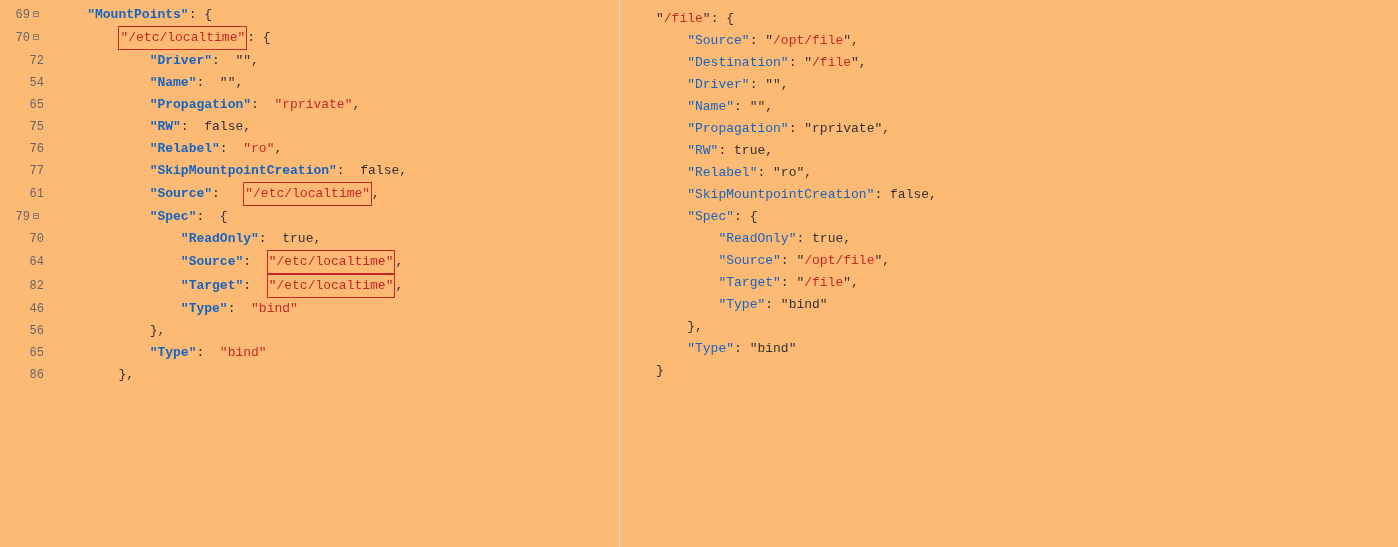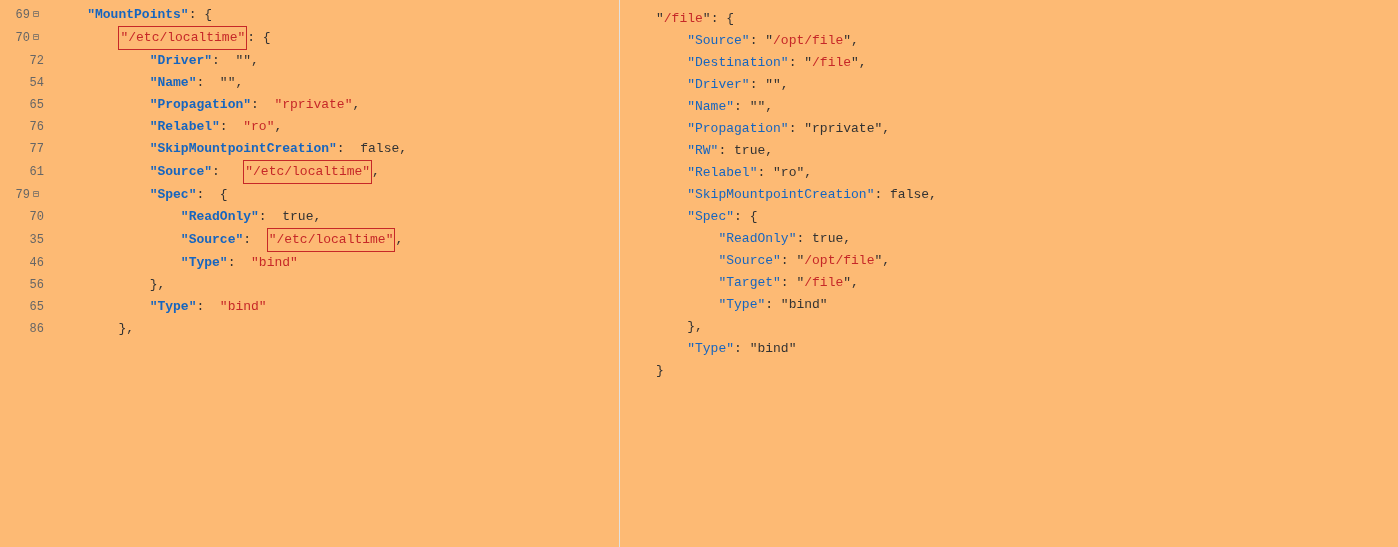--- a/index.html
+++ b/index.html
@@ -127,26 +127,28 @@
 <body>
 
 <div class="editor-container">
   <div class="left-panel">
     <div class="code-view" id="left-code">
         <div class="line"><div class="line-number">69<span class="fold-icon">⊟</span></div><div class="line-content">    <span class="key-blue">"MountPoints"</span><span class="punct">: {</span></div></div>
         <div class="line"><div class="line-number">70<span class="fold-icon">⊟</span></div><div class="line-content">        <span class="highlighted-box">"/etc/localtime"</span><span class="punct">: {</span></div></div>
         <div class="line"><div class="line-number">72</div><div class="line-content">            <span class="key-blue">"Driver"</span><span class="punct">:  "",</span></div></div>
         <div class="line"><div class="line-number">54</div><div class="line-content">            <span class="key-blue">"Name"</span><span class="punct">:  "",</span></div></div>
         <div class="line"><div class="line-number">65</div><div class="line-content">            <span class="key-blue">"Propagation"</span><span class="punct">:  </span><span class="val-red">"rprivate"</span><span class="punct">,</span></div></div>
+        <div class="line"><div class="line-number">75</div><div class="line-content">            <span class="key-blue">"RW"</span><span class="punct">:  </span><span class="val-dark">false</span><span class="punct">,</span></div></div>
         <div class="line"><div class="line-number">76</div><div class="line-content">            <span class="key-blue">"Relabel"</span><span class="punct">:  </span><span class="val-red">"ro"</span><span class="punct">,</span></div></div>
         <div class="line"><div class="line-number">77</div><div class="line-content">            <span class="key-blue">"SkipMountpointCreation"</span><span class="punct">:  </span><span class="val-dark">false</span><span class="punct">,</span></div></div>
         <div class="line"><div class="line-number">61</div><div class="line-content">            <span class="key-blue">"Source"</span><span class="punct">:   </span><span class="highlighted-box">"/etc/localtime"</span><span class="punct">,</span></div></div>
         <div class="line"><div class="line-number">79<span class="fold-icon">⊟</span></div><div class="line-content">            <span class="key-blue">"Spec"</span><span class="punct">:  {</span></div></div>
         <div class="line"><div class="line-number">70</div><div class="line-content">                <span class="key-blue">"ReadOnly"</span><span class="punct">:  </span><span class="val-dark">true</span><span class="punct">,</span></div></div>
-        <div class="line"><div class="line-number">35</div><div class="line-content">                <span class="key-blue">"Source"</span><span class="punct">:  </span><span class="highlighted-box">"/etc/localtime"</span><span class="punct">,</span></div></div>
+        <div class="line"><div class="line-number">64</div><div class="line-content">                <span class="key-blue">"Source"</span><span class="punct">:  </span><span class="highlighted-box">"/etc/localtime"</span><span class="punct">,</span></div></div>
+        <div class="line"><div class="line-number">82</div><div class="line-content">                <span class="key-blue">"Target"</span><span class="punct">:  </span><span class="highlighted-box">"/etc/localtime"</span><span class="punct">,</span></div></div>
         <div class="line"><div class="line-number">46</div><div class="line-content">                <span class="key-blue">"Type"</span><span class="punct">:  </span><span class="val-red">"bind"</span></div></div>
         <div class="line"><div class="line-number">56</div><div class="line-content">            <span class="punct">},</span></div></div>
         <div class="line"><div class="line-number">65</div><div class="line-content">            <span class="key-blue">"Type"</span><span class="punct">:  </span><span class="val-red">"bind"</span></div></div>
         <div class="line"><div class="line-number">86</div><div class="line-content">        <span class="punct">},</span></div></div>
       </div>
   </div>
   <div class="right-panel">
     <div class="right-code" id="right-code">
         <div class="right-line"><div class="right-content"><span class="punct">"</span><span class="val-red">/file</span><span class="punct">": {</span></div></div>
         <div class="right-line"><div class="right-content">    <span class="key-blue-normal">"Source"</span><span class="punct">: "</span><span class="val-red">/opt/file</span><span class="punct">",</span></div></div>

